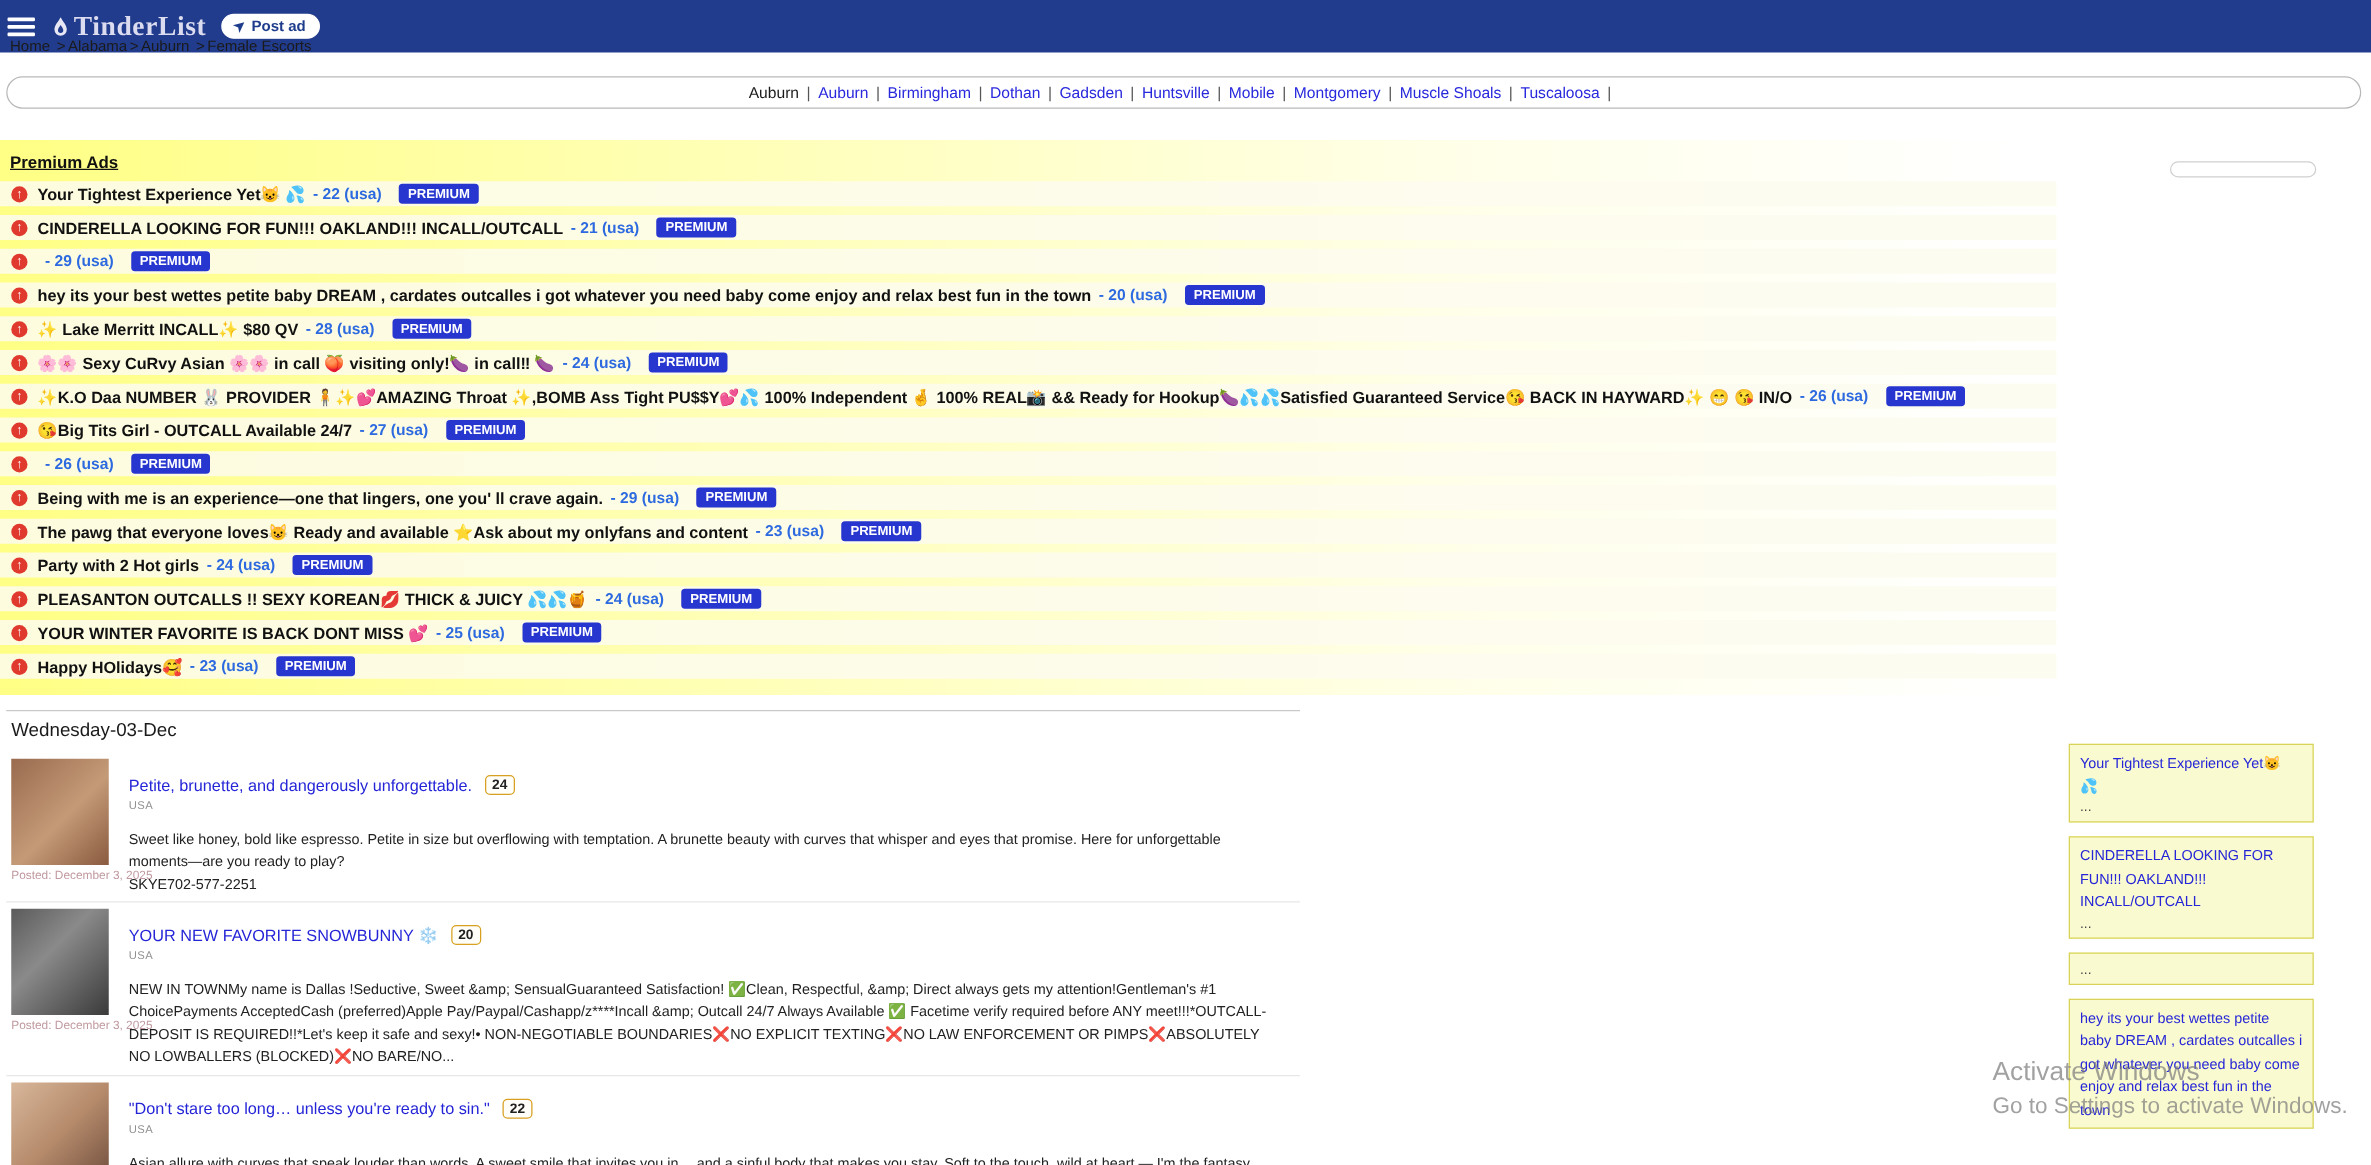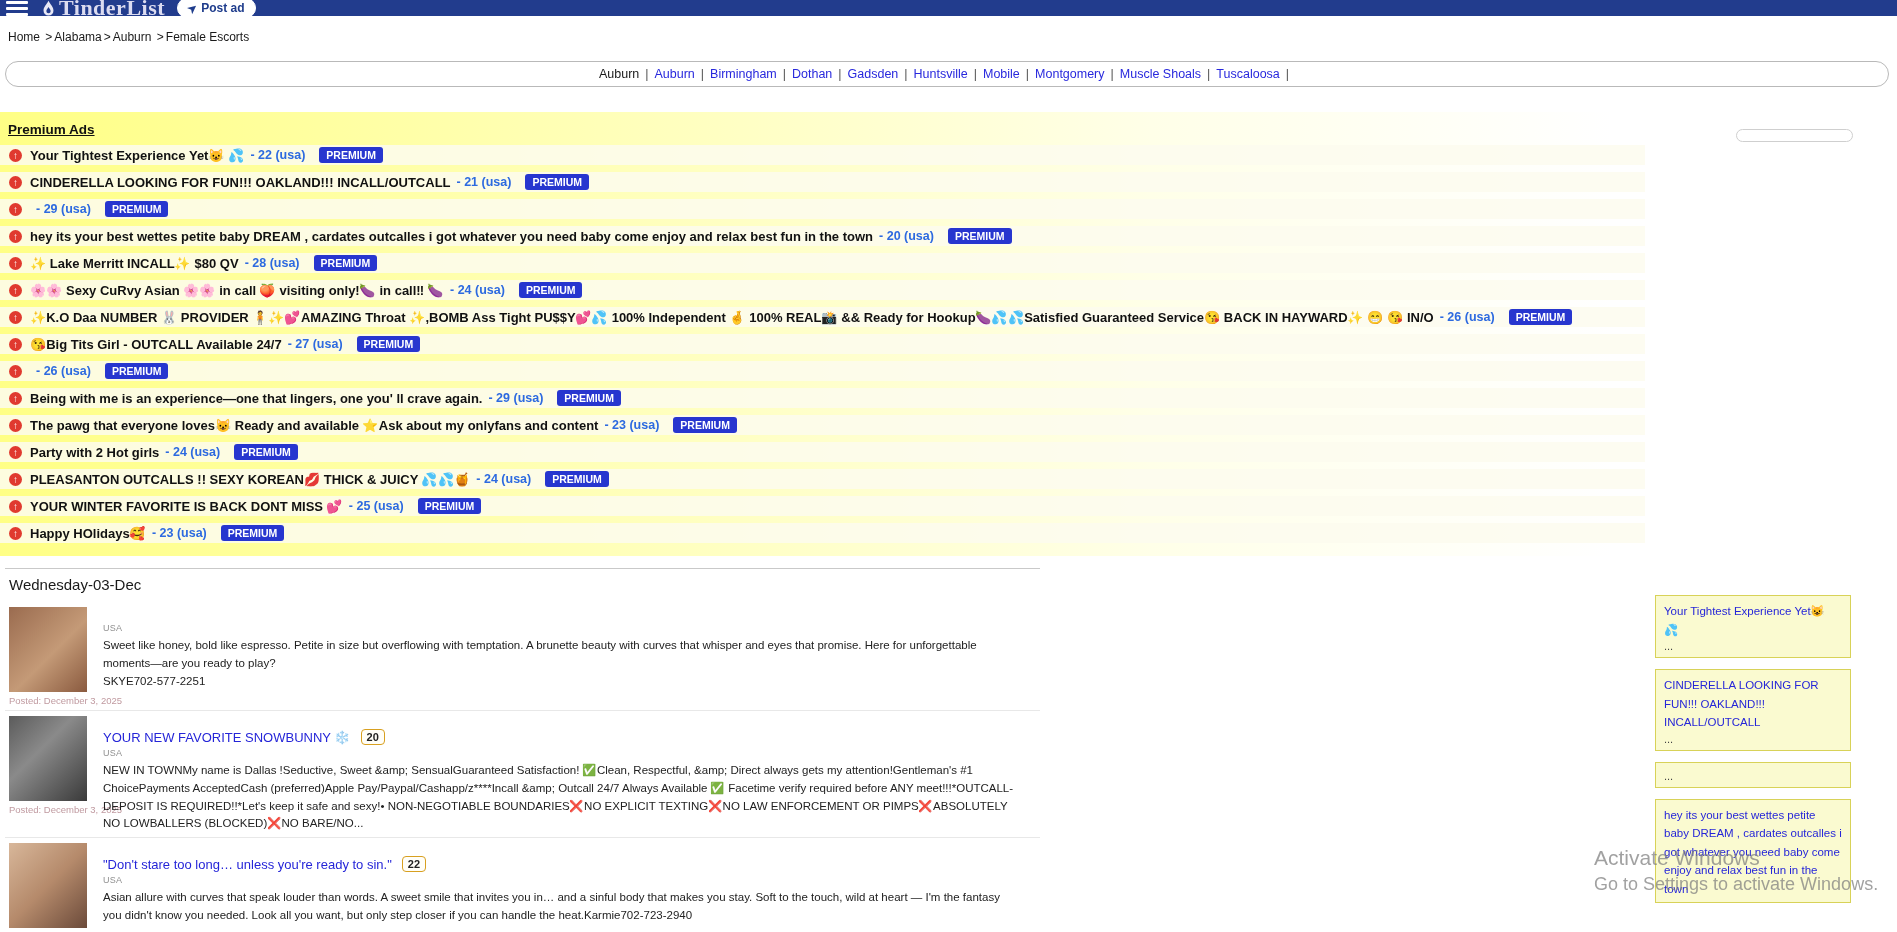--- a/index.html
+++ b/index.html
@@ -1,21 +1,21 @@
 <!DOCTYPE html>
 <html><head>
 <meta charset="utf-8">
 <style>
   * { margin:0; padding:0; box-sizing:border-box; }
   html,body { width:1897px; height:932px; overflow:hidden; background:#fff;
     font-family:"Liberation Sans", sans-serif; }
   body { position:relative; }
 
   
-  .navbar { position:absolute; top:0; left:0; width:1897px; height:16px;
+  .navbar { position:absolute; top:0; left:0; width:1897px; height:42px;
     background:#223c8d; display:flex; align-items:center; }
   .hamburger { width:34px; height:27px; display:flex; flex-direction:column;
     justify-content:center; gap:3px; padding:0 6px; cursor:pointer; }
   .hamburger i { display:block; height:3px; background:#fff; border-radius:1px; }
   .brand { display:flex; align-items:center; margin-left:6px; color:#dcdcf0;
     font-family:"Liberation Serif", serif; font-size:22px; font-weight:600; letter-spacing:.5px; }
   .brand svg { margin-right:2px; }
   .postad-btn { margin-left:12px; background:#fff; border:1px solid #fff; border-radius:10px;
     height:20px; padding:0 10px; display:flex; align-items:center; gap:4px;
     color:#1e3c8c; font-weight:bold; font-size:12px; cursor:pointer; }
@@ -59,21 +59,21 @@
   .thumb1 { background:linear-gradient(135deg,#9a6b4f,#c49a77 55%,#8a5a3f); }
   .thumb2 { background:linear-gradient(135deg,#5b5b5b,#8a8a8a 40%,#3a3a3a); }
   .thumb3 { background:linear-gradient(135deg,#d8b79a,#b58a6b 50%,#6b4a3a); }
   .posted { font-size:9.5px; color:#c09aa0; margin-top:3px; white-space:nowrap; }
   .lcontent { margin-left:14px; padding-top:13px; max-width:915px; }
   .ltitle-row { display:flex; align-items:center; gap:10px; }
   .ltitle { font-size:13px; color:#2525d8; text-decoration:none; cursor:pointer; }
   .agebadge { border:1px solid #d8a020; border-radius:4px; background:#fffef8;
     font-size:11px; font-weight:bold; color:#222; padding:1px 5px; }
   .lcountry { font-size:9px; color:#909090; margin-top:3px; letter-spacing:.3px; }
-  .ldesc { font-size:11.5px; color:#222; margin-top:4px; line-height:1.55; white-space:pre-line; }
+  .ldesc { font-size:11.5px; color:#222; margin-top:15px; line-height:1.55; white-space:pre-line; }
 
   
   .sidebar { position:absolute; top:595px; left:1655px; width:196px; }
   .sbox { background:#fafad0; border:1px solid #d8d258; padding:5px 8px; margin-bottom:11px; }
   .sbox a { font-size:11.5px; color:#2626d8; text-decoration:none; line-height:1.35; cursor:pointer; }
   .sbox .more { font-size:11px; color:#444; margin-top:2px; }
 
   
   .empty-slot { position:absolute; top:129px; left:1736px; width:117px; height:13px;
     border:1px solid #cfcfcf; border-radius:7px; background:#fff; }
@@ -227,20 +227,24 @@
 
 <div class="listings">
   <div class="date-header">Wednesday-03-Dec</div>
 
   <div class="litem">
     <div class="lthumb-col">
       <div class="lthumb thumb1"></div>
       <div class="posted">Posted: December 3, 2025</div>
     </div>
     <div class="lcontent">
+      <div class="ltitle-row">
+        <a class="ltitle">Petite, brunette, and dangerously unforgettable.</a>
+        <span class="agebadge">24</span>
+      </div>
       <div class="lcountry">USA</div>
       <div class="ldesc">Sweet like honey, bold like espresso. Petite in size but overflowing with temptation. A brunette beauty with curves that whisper and eyes that promise. Here for unforgettable moments—are you ready to play?
 SKYE702-577-2251</div>
     </div>
   </div>
 
   <div class="litem">
     <div class="lthumb-col">
       <div class="lthumb thumb2"></div>
       <div class="posted">Posted: December 3, 2025</div>

